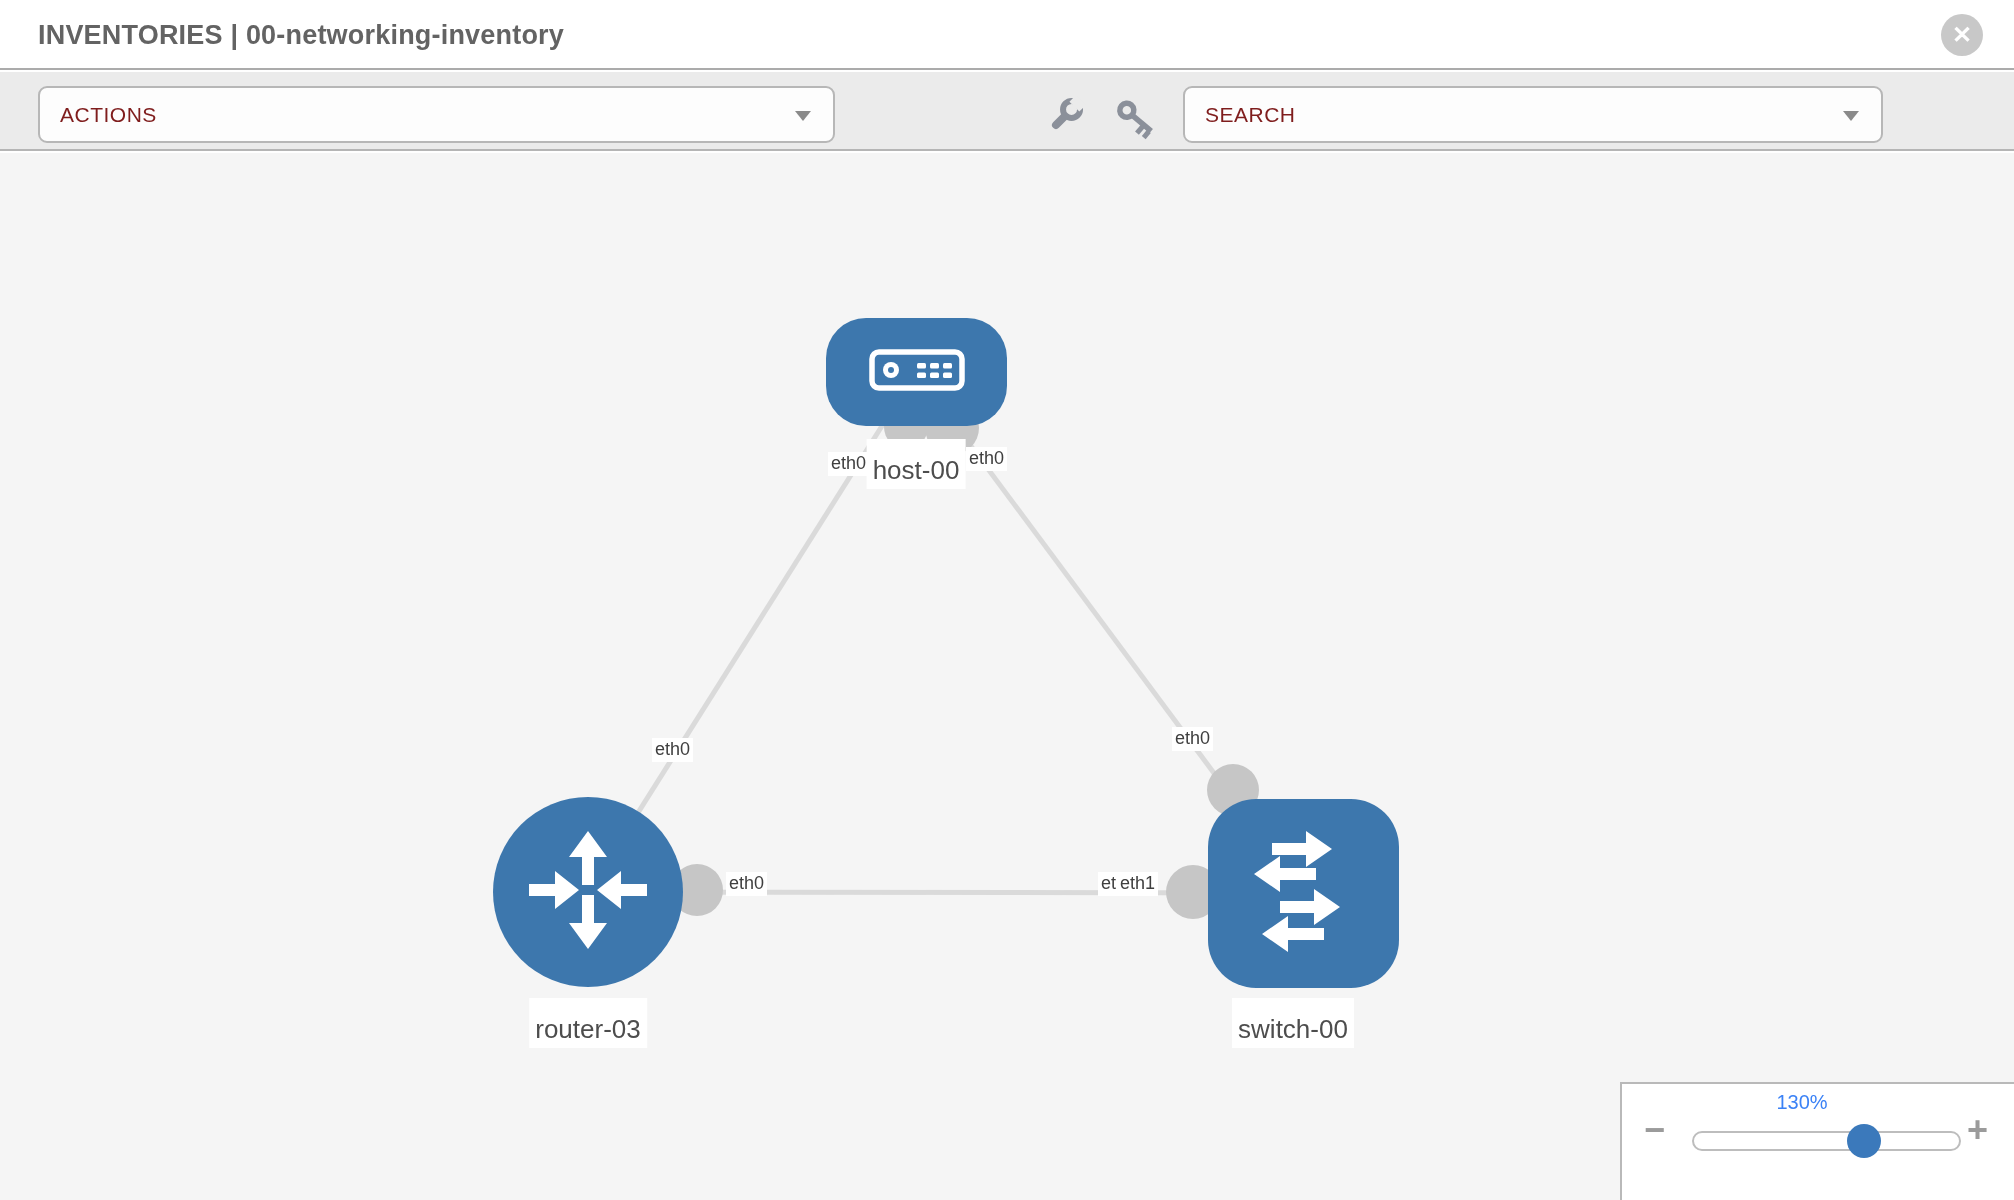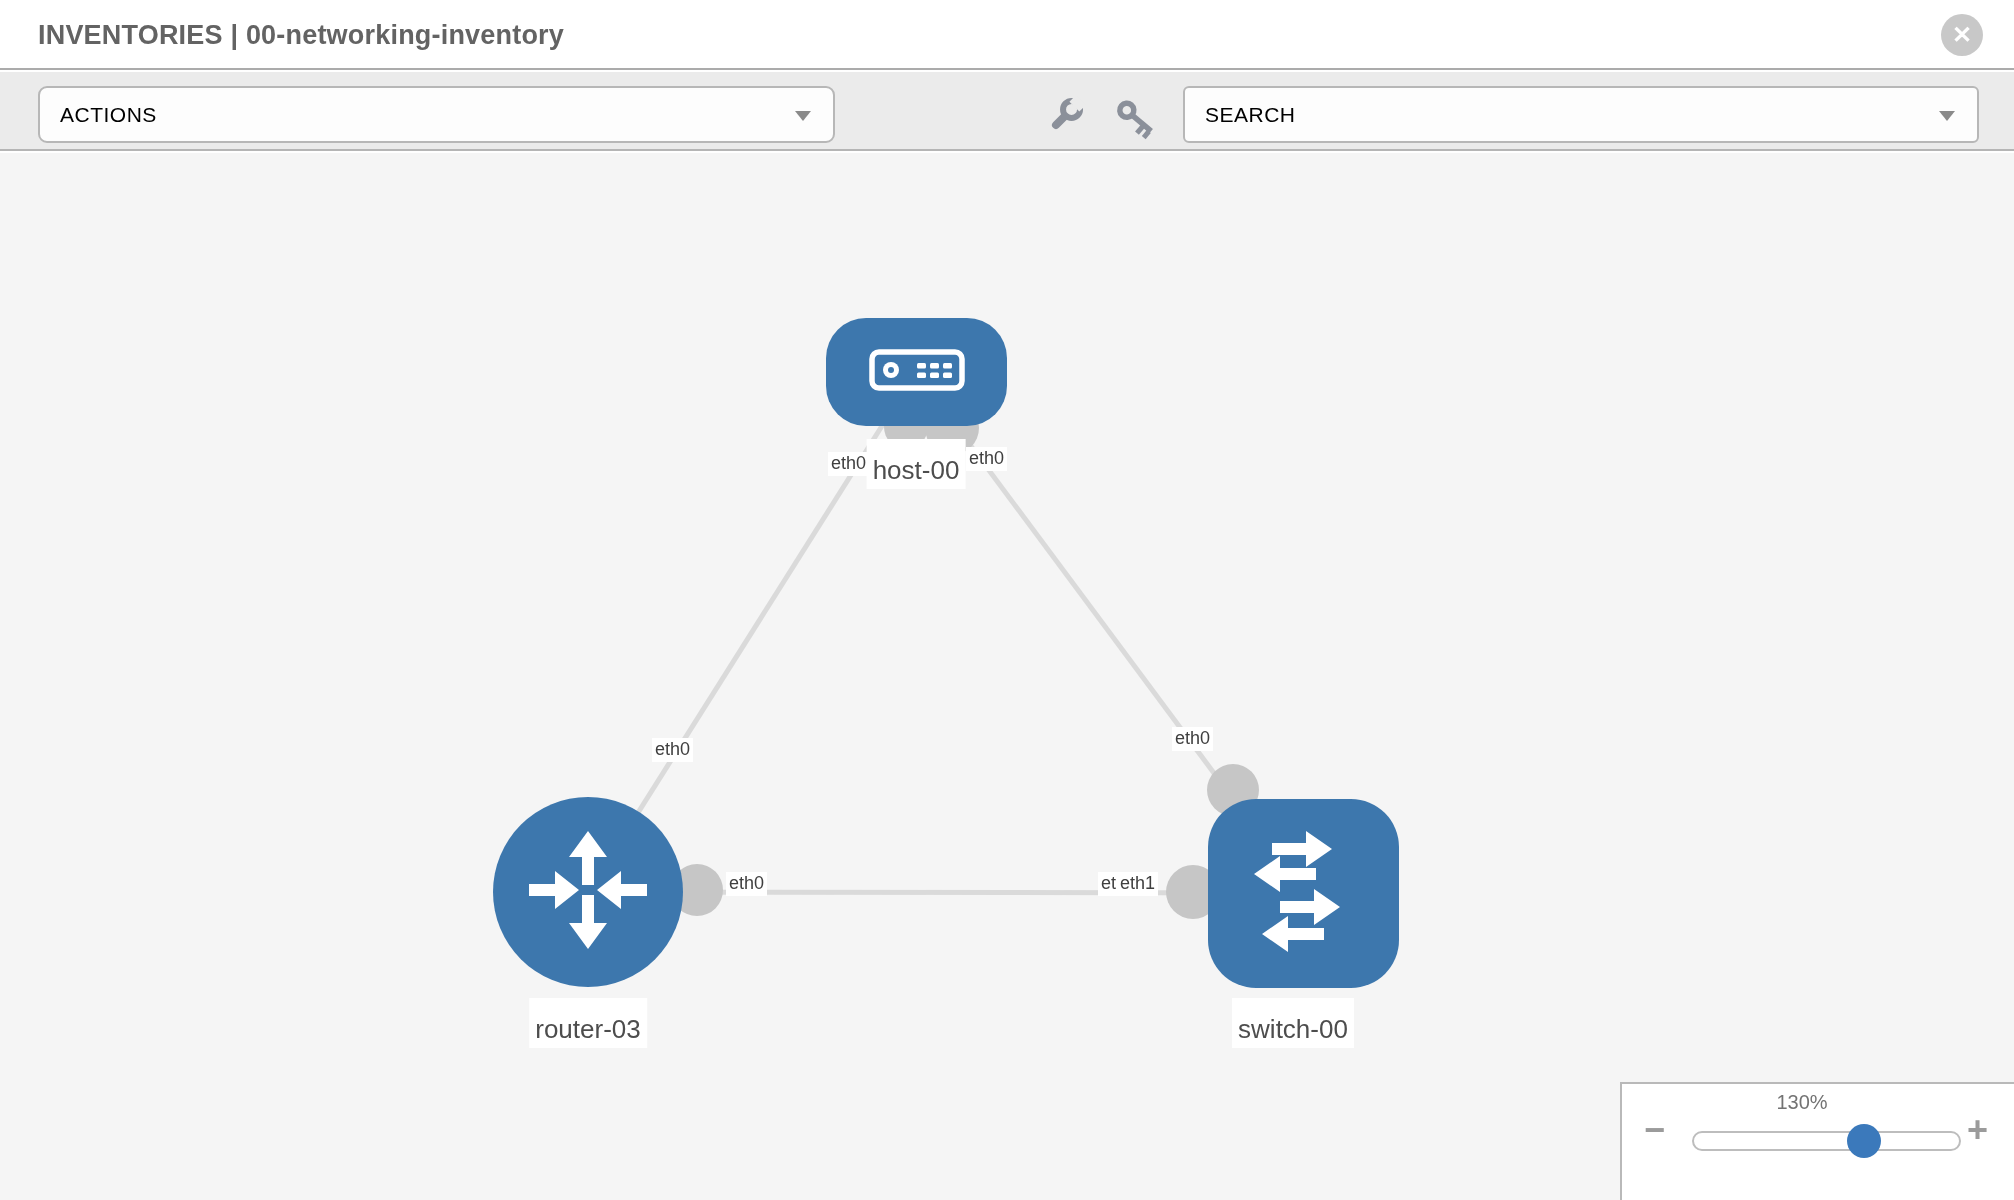--- a/index.html
+++ b/index.html
@@ -8,35 +8,35 @@
   #app { position:relative; width:2014px; height:1200px; overflow:hidden; background:#fff; }
 
   
   .header { position:absolute; left:0; top:0; width:2014px; height:70px; background:#ffffff; border-bottom:2px solid #ababab; }
   .header-title { position:absolute; left:38px; top:20px; font-size:27px; font-weight:bold; color:#636363; letter-spacing:.2px; }
   .close-btn { position:absolute; left:1941px; top:14px; width:42px; height:42px; border-radius:50%; background:#c8c8c8; color:#ffffff; font-size:24px; font-weight:bold; text-align:center; line-height:42px; cursor:pointer; }
 
   
   .toolbar { position:absolute; left:0; top:72px; width:2014px; height:79px; background:#ebebeb; border-bottom:2px solid #b5b5b5; }
   .combo { position:absolute; top:14px; height:57px; background:#fdfdfd; border:2px solid #b7b7b7; border-radius:9px; }
-  .combo-label { position:absolute; left:20px; top:50%; transform:translateY(-50%); font-size:21px; color:#000000; letter-spacing:.5px; }
+  .combo-label { position:absolute; left:20px; top:50%; transform:translateY(-50%); font-size:21px; color:#7f1d1d; letter-spacing:.5px; }
   .caret { position:absolute; right:22px; top:50%; margin-top:-4px; width:0; height:0; border-left:8px solid transparent; border-right:8px solid transparent; border-top:10px solid #8a8a8a; }
   .toolbtn { position:absolute; top:96px; cursor:pointer; }
 
   
   .canvas { position:absolute; left:0; top:153px; width:2014px; height:1047px; background:#f5f5f5; overflow:hidden; }
   .links { position:absolute; left:0; top:0; width:2014px; height:1047px; }
   .ifdot { position:absolute; border-radius:50%; background:#c6c6c6; }
   .node { position:absolute; background:#3D77AD; display:flex; align-items:center; justify-content:center; cursor:pointer; }
   .node-label { position:absolute; transform:translateX(-50%); background:#ffffff; color:#4d4d4d; font-size:26px; padding:16px 6px 3px; white-space:nowrap; }
   .iflabel { position:absolute; background:#ffffff; color:#3f3f3f; font-size:18px; padding:1px 3px 2px; white-space:nowrap; }
 
   
   .zoom-panel { position:absolute; left:1620px; top:1082px; width:400px; height:130px; background:#ffffff; border:2px solid #b9b9b9; }
-  .zoom-value { position:absolute; left:0; top:7px; width:360px; text-align:center; font-size:20px; color:#737373; }
+  .zoom-value { position:absolute; left:0; top:7px; width:360px; text-align:center; font-size:20px; color:#3b82f6; }
   .zoom-minus, .zoom-plus { position:absolute; top:28px; font-size:36px; font-weight:bold; color:#9b9b9b; cursor:pointer; line-height:1; }
   .zoom-minus { left:22px; }
   .zoom-plus { left:345px; }
   .zoom-track { position:absolute; left:70px; top:47px; width:269px; height:20px; background:#ffffff; border:2px solid #bdbdbd; border-radius:10px; cursor:pointer; }
   .zoom-knob { position:absolute; left:225px; top:40px; width:34px; height:34px; border-radius:50%; background:#3B79BB; cursor:grab; }
 </style>
 </head>
 <body>
 
 <div id="app">
@@ -70,21 +70,21 @@
           <g transform="rotate(40 22 22)">
             <circle cx="10" cy="22" r="7" fill="none" stroke="#8B909A" stroke-width="5.5"></circle>
             <rect x="16" y="19.5" width="26" height="5.5" fill="#8B909A"></rect>
             <rect x="30" y="24" width="5" height="9" fill="#8B909A"></rect>
             <rect x="38" y="24" width="5" height="8" fill="#8B909A"></rect>
           </g>
         </svg>
       </span>
     </div>
 
-    <div class="combo" style="left:1183px; width:796px;border-radius:6px;">
+    <div class="combo" style="left:1183px; width:700px;">
       <span class="combo-label">SEARCH</span>
       <span class="caret"></span>
     </div>
   </div>
 
   <div class="canvas">
 
     <svg class="links">
       <line x1="916" y1="219" x2="588" y2="739" stroke="#DADADA" stroke-width="5"></line>
       <line x1="916" y1="219" x2="1303" y2="740" stroke="#DADADA" stroke-width="5"></line>

